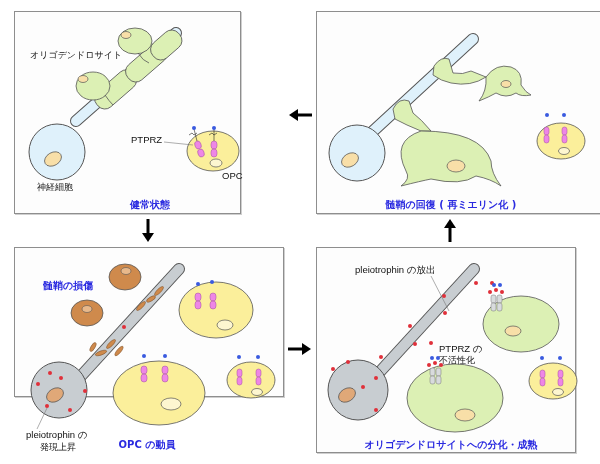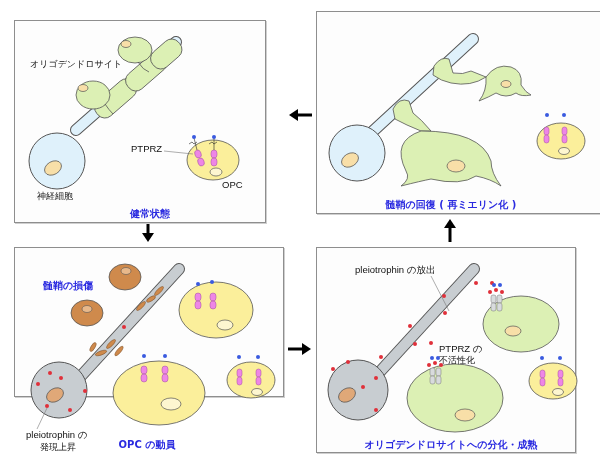--- a/index.html
+++ b/index.html
@@ -1,20 +1,20 @@
 <!DOCTYPE html>
 <html><head>
 <meta charset="utf-8">
 <style>
   html, body { margin: 0; padding: 0; background: #ffffff; }
   body { width: 600px; height: 464px; position: relative; overflow: hidden;
          font-family: "DejaVu Sans", sans-serif; }
   .panel { position: absolute; background: #fdfdfd; border: 1.5px solid #8e8e8e;
            box-shadow: 1px 1px 0 #cfcfcf; box-sizing: border-box; }
-  #p1 { left: 14px; top: 20px; width: 252px; height: 203px; padding-left: 41px; }
+  #p1 { left: 14px; top: 11px; width: 227px; height: 203px; padding-left: 41px; }
   #p2 { left: 316px; top: 11px; width: 290px; height: 203px; }
   #p3 { left: 14px; top: 247px; width: 270px; height: 150px; }
   #p4 { left: 316px; top: 247px; width: 260px; height: 206px; }
   svg.layer { position: absolute; left: 0; top: 0; }
   .caption { font-family: "DejaVu Sans", sans-serif; font-size: 10px; fill: #2a2ae0; font-weight: bold; }
   .lbl { font-family: "Liberation Sans", sans-serif; font-size: 9.5px; fill: #111; }
   .lblj { font-family: "DejaVu Sans", sans-serif; font-size: 9px; fill: #111; }
 </style>
 </head>
 <body>

